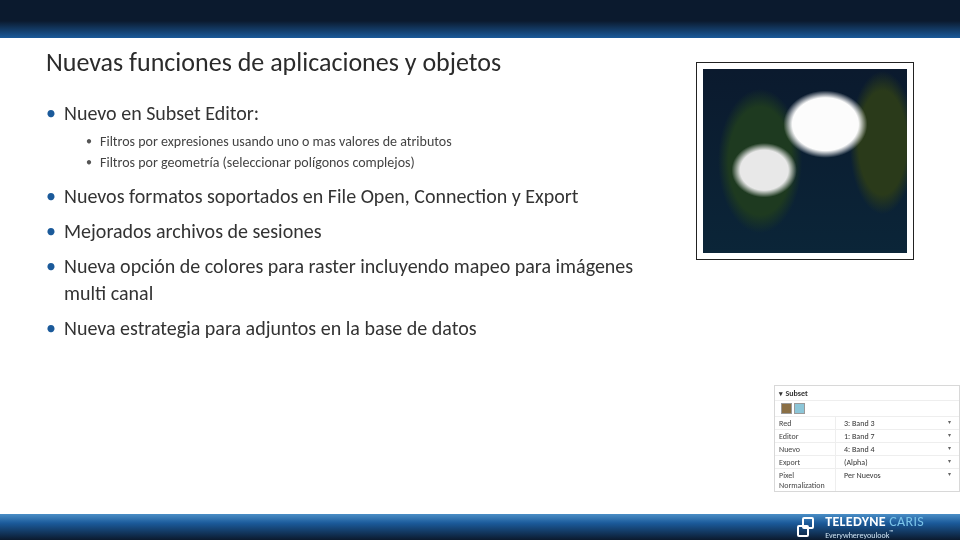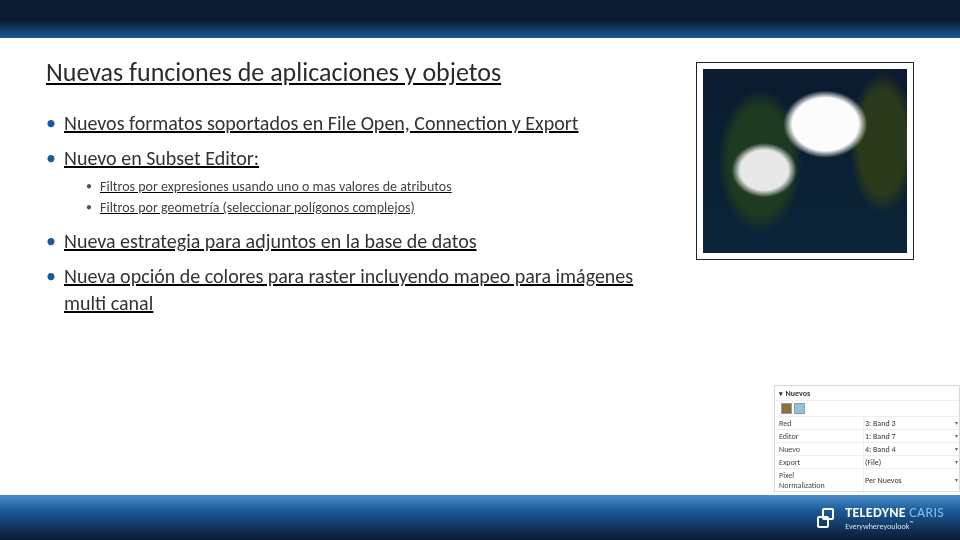--- a/index.html
+++ b/index.html
@@ -8,21 +8,21 @@
     font-family: "Segoe UI", Calibri, Arial, sans-serif;
     background: #fff;
     position: relative;
     overflow: hidden;
   }
   .top-bar {
     position: absolute; top: 0; left: 0; right: 0; height: 38px;
     background: linear-gradient(180deg, #0b1a2e 0%, #0b1a2e 55%, #1b5a9a 100%);
   }
   .content {
-    position: absolute; top: 56px; left: 46px; right: 40px; text-decoration: underline;
+    position: absolute; top: 46px; left: 46px; right: 40px;
   }
   .title {
     font-size: 26px; color: #2b2b2b; font-weight: 400; margin-bottom: 22px;
   }
   ul.main-list { list-style: none; }
   ul.main-list > li {
     position: relative; padding-left: 18px; margin-bottom: 8px;
     font-size: 20px; color: #333; line-height: 1.35;
     max-width: 590px;
   }
@@ -63,35 +63,35 @@
     display: flex; align-items: center; gap: 3px;
   }
   .panel-head .chev { font-size: 7px; }
   .panel-icons { padding: 2px 6px; display: flex; gap: 2px; }
   .panel-icons span {
     width: 11px; height: 11px; display: inline-block; border: 1px solid #999;
   }
   .sw-c { background: #8a6f45; }
   .sw-r { background: #8cc6d8; }
   .panel-row {
-    display: flex; border-top: 1px solid #eee; gap: 28px;
+    display: flex; border-top: 1px solid #eee;
   }
   .panel-row .lbl {
     width: 60px; padding: 1px 4px; color: #444;
   }
   .panel-row .val {
-    flex: 1; padding: 1px 1px; border-left: 1px solid #eee;
-    display: flex; justify-content: space-between; align-items: center;
+    flex: 1; padding: 1px 8px; border-left: 1px solid #eee;
+    display: flex; justify-content: space-between; 
   }
   .panel-row .val .caret { font-size: 6px; color: #666; }
   .bottom-bar {
-    position: absolute; bottom: 0; left: 0; right: 0; height: 45px;
+    position: absolute; bottom: 0; left: 0; right: 0; height: 26px;
     background: linear-gradient(180deg, #4a8ec6 0%, #1b5a9a 35%, #0b1a2e 100%);
     display: flex; align-items: center; justify-content: flex-end;
-    padding-right: 16px;
+    padding-right: 36px;
   }
   .brand {
     color: #fff; display: flex; align-items: center; gap: 8px;
   }
   .brand-logo {
     width: 20px; height: 20px; position: relative;
   }
   .brand-logo::before, .brand-logo::after {
     content: ""; position: absolute; border: 2px solid #fff; border-radius: 2px;
   }
@@ -104,41 +104,42 @@
   .brand-sub .tm { font-size: 6px; vertical-align: super; }
 </style>
 </head>
 <body>
 
 <div class="top-bar"></div>
 
 <div class="content">
   <h1 class="title">Nuevas funciones de aplicaciones y objetos</h1>
   <ul class="main-list">
-    <li>Nuevos formatos soportados en File Open, Connection y Export</li>
     <li>
       <span>Nuevo en Subset Editor:</span>
       <ul class="sub-list">
         <li>Filtros por expresiones usando uno o mas valores de atributos</li>
         <li>Filtros por geometría (seleccionar polígonos complejos)</li>
       </ul>
     </li>
+    <li>Nuevos formatos soportados en File Open, Connection y Export</li>
+    <li>Mejorados archivos de sesiones</li>
+    <li>Nueva opción de colores para raster incluyendo mapeo para imágenes multi canal</li>
     <li>Nueva estrategia para adjuntos en la base de datos</li>
-    <li>Nueva opción de colores para raster incluyendo mapeo para imágenes multi canal</li>
   </ul>
 </div>
 
 <div class="thumb">
   <div class="thumb-inner"></div>
 </div>
 
 <div class="panel">
   <div class="panel-head">
     <span class="chev">▾</span>
-    <span>Nuevos</span>
+    <span>Subset</span>
   </div>
   <div class="panel-icons">
     <span class="sw-c"></span>
     <span class="sw-r"></span>
   </div>
   <div class="panel-row">
     <div class="lbl">Red</div>
     <div class="val">
       <span>3: Band 3</span>
       <span class="caret">▾</span>
@@ -154,21 +155,21 @@
   <div class="panel-row">
     <div class="lbl">Nuevo</div>
     <div class="val">
       <span>4: Band 4</span>
       <span class="caret">▾</span>
     </div>
   </div>
   <div class="panel-row">
     <div class="lbl">Export</div>
     <div class="val">
-      <span>(File)</span>
+      <span>(Alpha)</span>
       <span class="caret">▾</span>
     </div>
   </div>
   <div class="panel-row">
     <div class="lbl">Pixel Normalization</div>
     <div class="val">
       <span>Per Nuevos</span>
       <span class="caret">▾</span>
     </div>
   </div>

